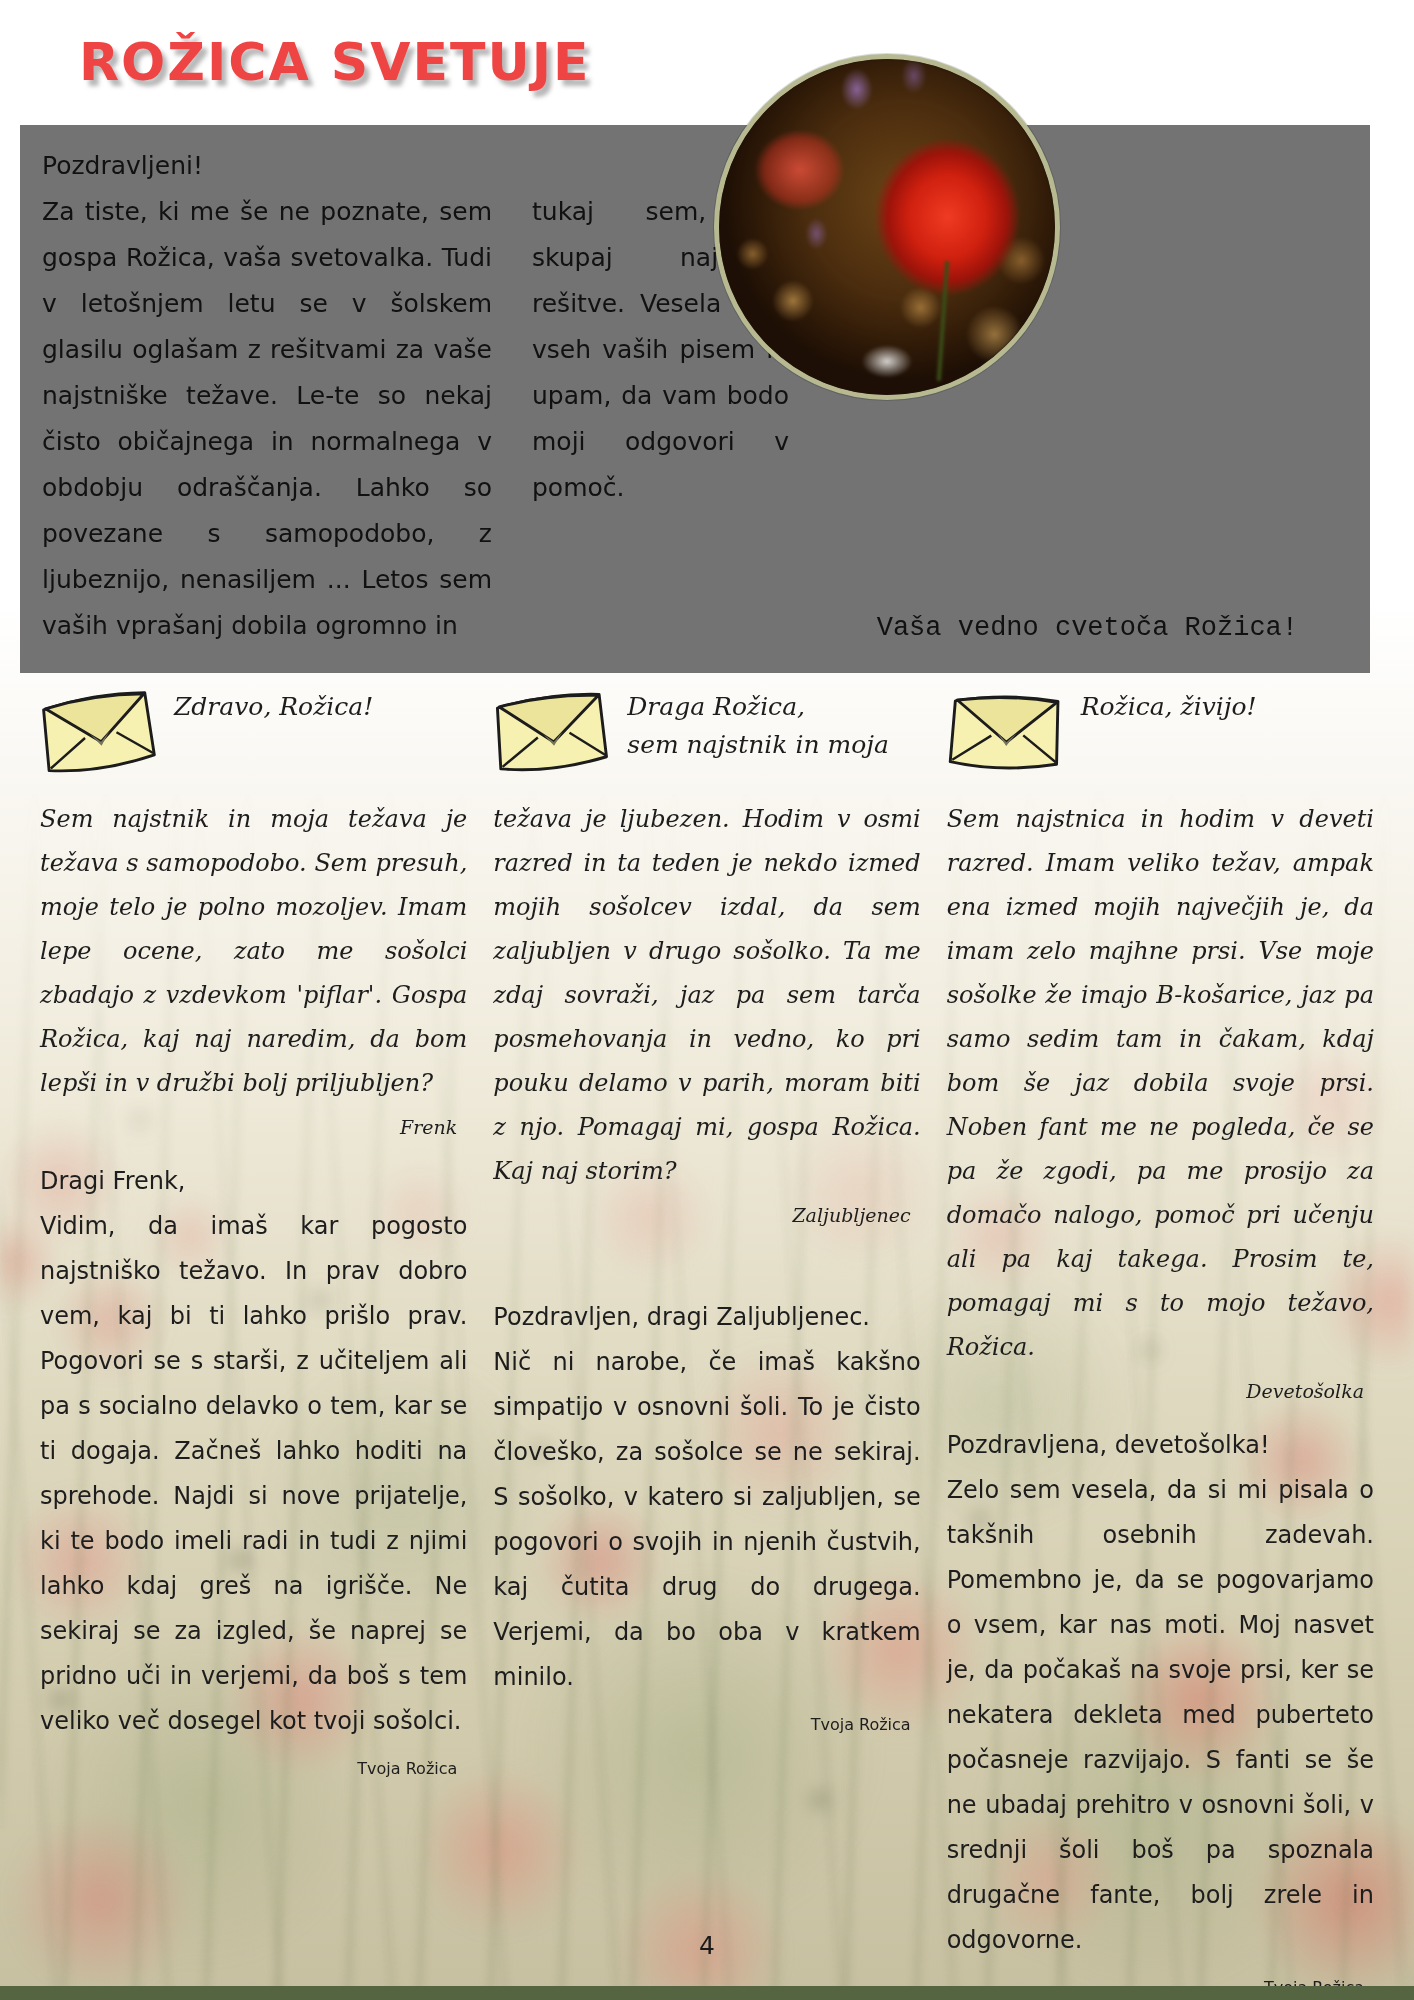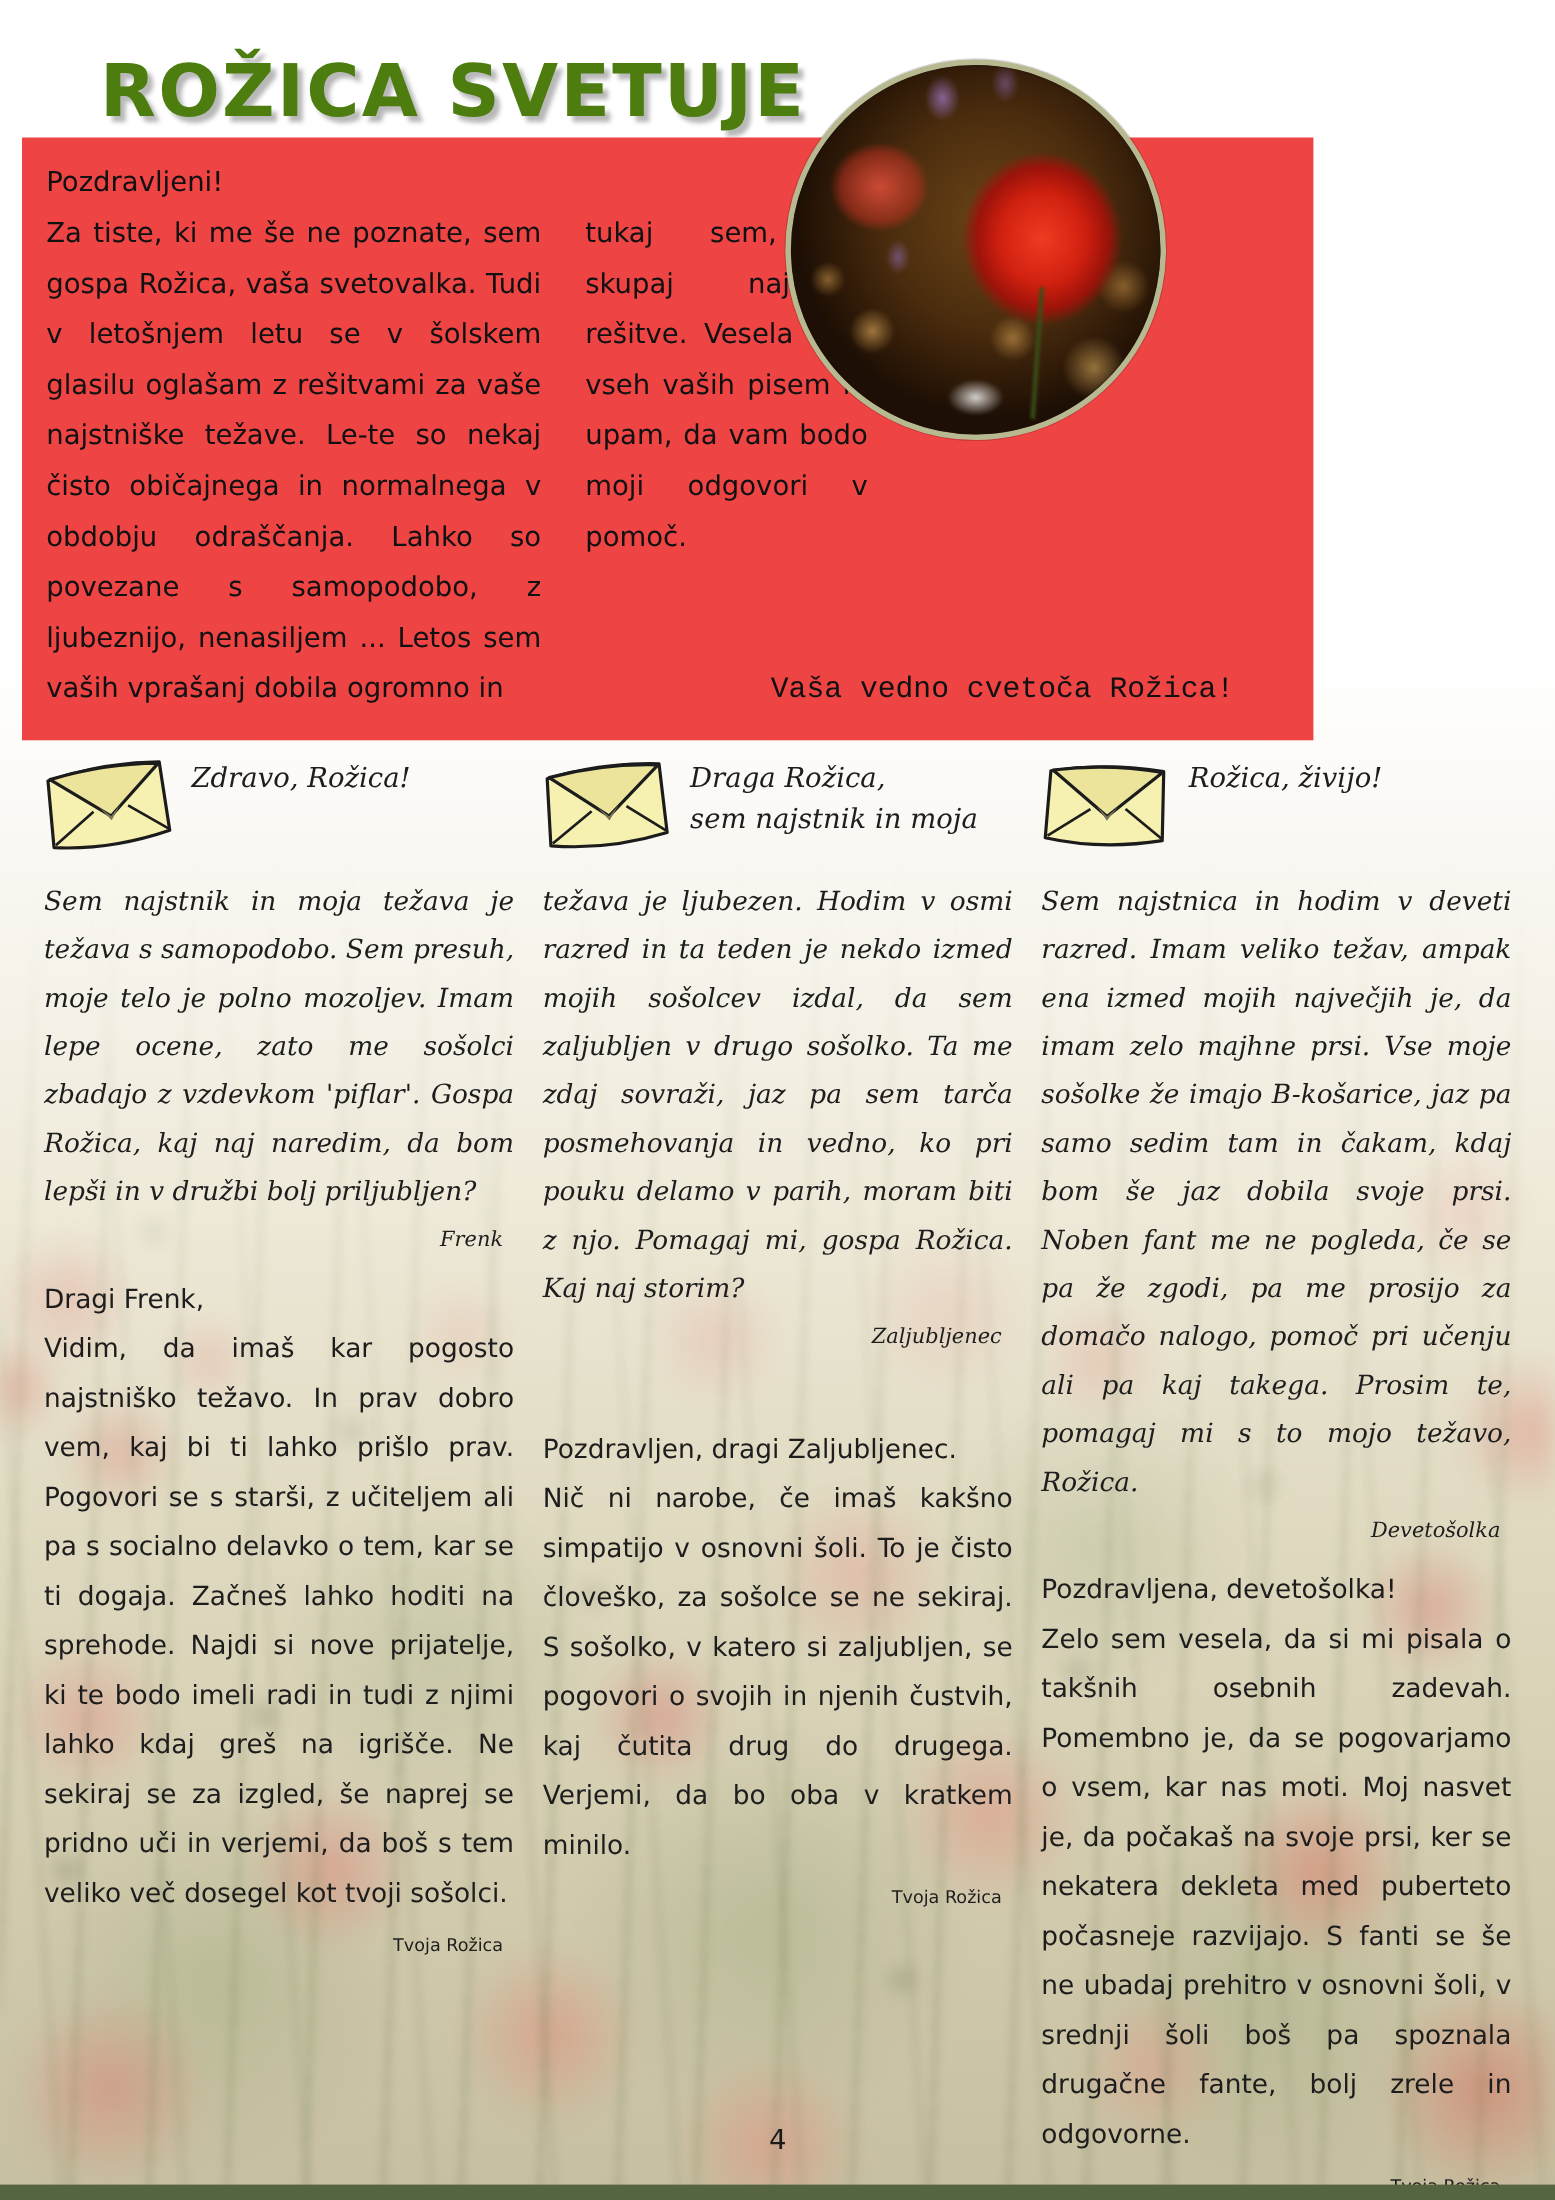--- a/index.html
+++ b/index.html
@@ -49,23 +49,23 @@
       radial-gradient(200px at 400px 820px,rgba(150,165,120,.3),transparent 75%),
       radial-gradient(180px at 1000px 720px,rgba(150,165,120,.3),transparent 75%);}
   .bg-stems{position:absolute;left:0;top:780px;width:1414px;height:1220px;filter:blur(4px);
     -webkit-mask-image:linear-gradient(180deg,rgba(0,0,0,0) 0%,rgba(0,0,0,.45) 30%,#000 70%);
     mask-image:linear-gradient(180deg,rgba(0,0,0,0) 0%,rgba(0,0,0,.45) 30%,#000 70%);
     background-image:
       repeating-linear-gradient(92deg,transparent 0 34px,rgba(115,130,88,.45) 34px 37px,transparent 37px 71px),
       repeating-linear-gradient(86deg,transparent 0 55px,rgba(100,115,75,.35) 55px 57px,transparent 57px 112px);}
 
   
-  .title{position:absolute;left:75px;top:28px;margin:16px;font-size:66px;font-weight:bold;
-    letter-spacing:2px;color:#4d7c0f;text-shadow:5px 6px 4px rgba(125,125,125,.55);}
-  .intro-box{position:absolute;left:20px;top:125px;width:1174px;height:548px;background:#ef4444;
+  .title{position:absolute;left:75px;top:28px;margin:4px;font-size:52px;font-weight:bold;
+    letter-spacing:2px;color:#ef4444;text-shadow:5px 6px 4px rgba(125,125,125,.55);}
+  .intro-box{position:absolute;left:20px;top:125px;width:1350px;height:548px;background:#737373;
     box-sizing:border-box;padding:18px 22px;color:#111;}
   .box-cols{display:flex;gap:40px;}
   .box-col1{width:450px;font-size:25px;line-height:46px;text-align:justify;}
   .box-greet{text-align:left;}
   .box-col2{width:345px;margin-top:46px;font-size:25px;line-height:46px;text-align:justify;}
   .col2-spacer{float:right;width:88px;height:240px;}
   .intro-signoff{position:absolute;top:488px;right:72px;font-size:27px;font-family:Liberation Mono, monospace;}
 
   
   .photo-circle{position:absolute;left:714px;top:54px;width:336px;height:336px;border-radius:50%;

